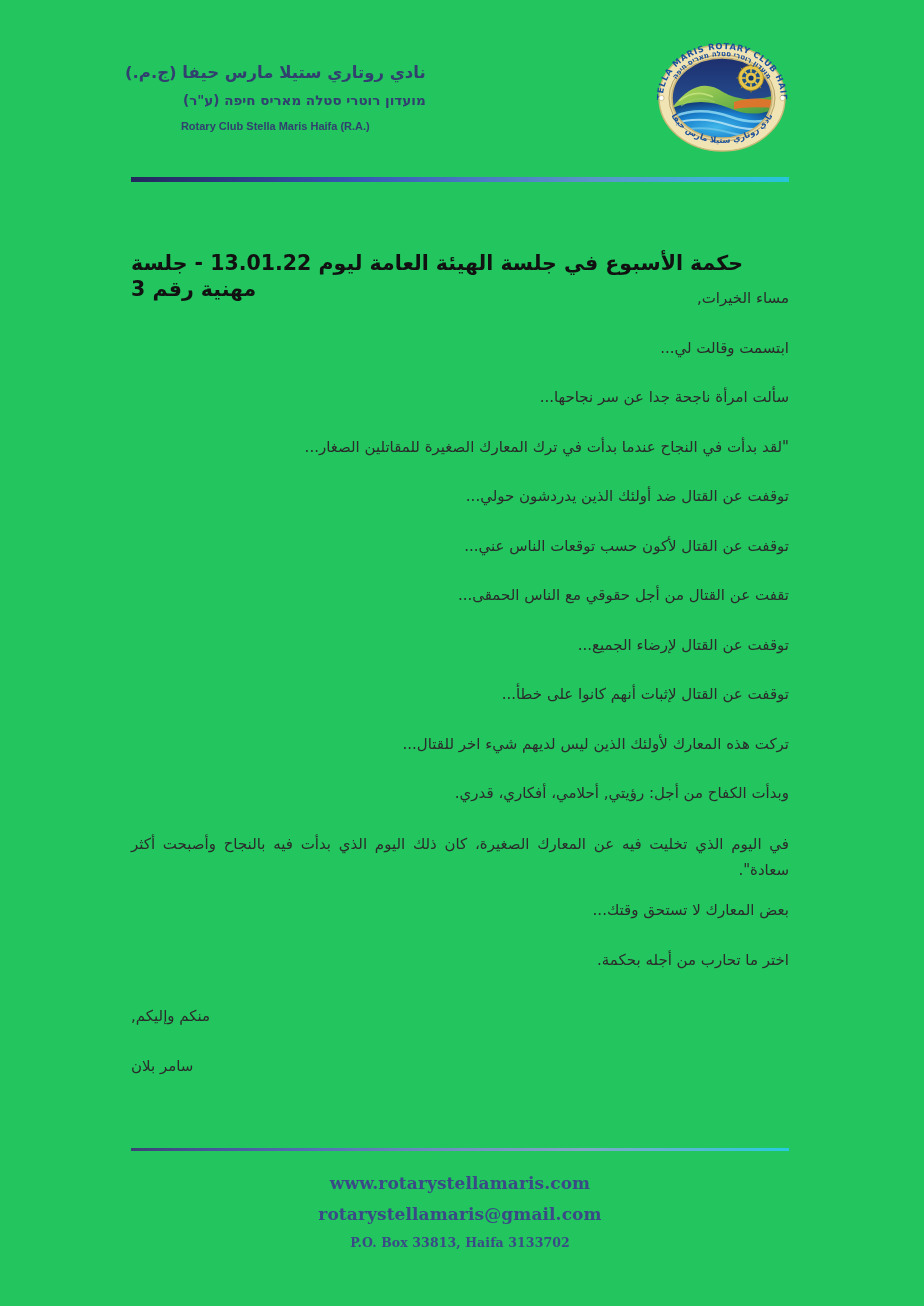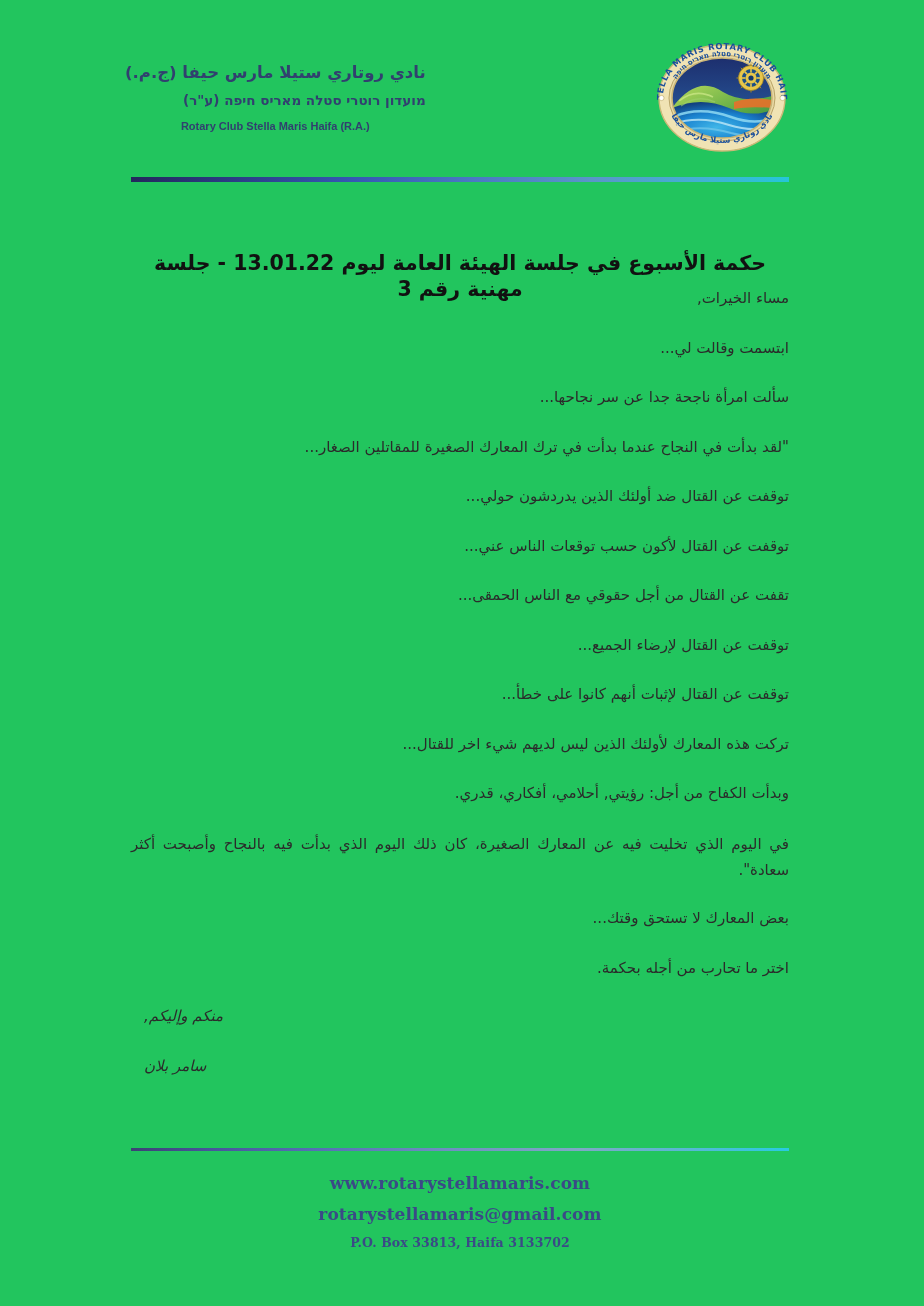--- a/index.html
+++ b/index.html
@@ -96,21 +96,21 @@
       #28cbe0 0%, #54b9d6 14%, #7fa8c6 32%, #6f8fc2 52%,
       #5570b5 72%, #47559b 88%, #3b4274 100%);
   }
 
   
   .doc-title {
     position: absolute;
     top: 236px;
     left: 131px;
     width: 658px;
-    text-align: center;
+    text-align: left;
     direction: rtl;
     font-family: "DejaVu Sans", sans-serif;
     font-size: 20.5px;
     font-weight: bold;
     color: #111111;
     line-height: 1.3;
   }
 
   
   .body-block {
@@ -126,30 +126,29 @@
     font-family: "DejaVu Sans", sans-serif;
     font-size: 15px;
     color: #2b2b2b;
     line-height: 1.55;
     margin: 0 0 26.3px 0;
   }
   .para.wrap2 {
     text-align: justify;
     text-align-last: right;
     line-height: 1.7;
-    margin-bottom: 24px;
+    margin-bottom: 16px;
   }
 
   .sign-block {
     position: absolute;
     top: 1005px;
-    left: 144px;
-    width: 658px;
-    direction: rtl;
-    font-style: italic;
+    left: 131px;
+    width: 658px;
+    direction: rtl;
   }
   .sign-line {
     direction: rtl;
     text-align: left;
     font-family: "DejaVu Sans", sans-serif;
     font-size: 15px;
     color: #2b2b2b;
     line-height: 1.55;
     margin: 0 0 27px 0;
   }

